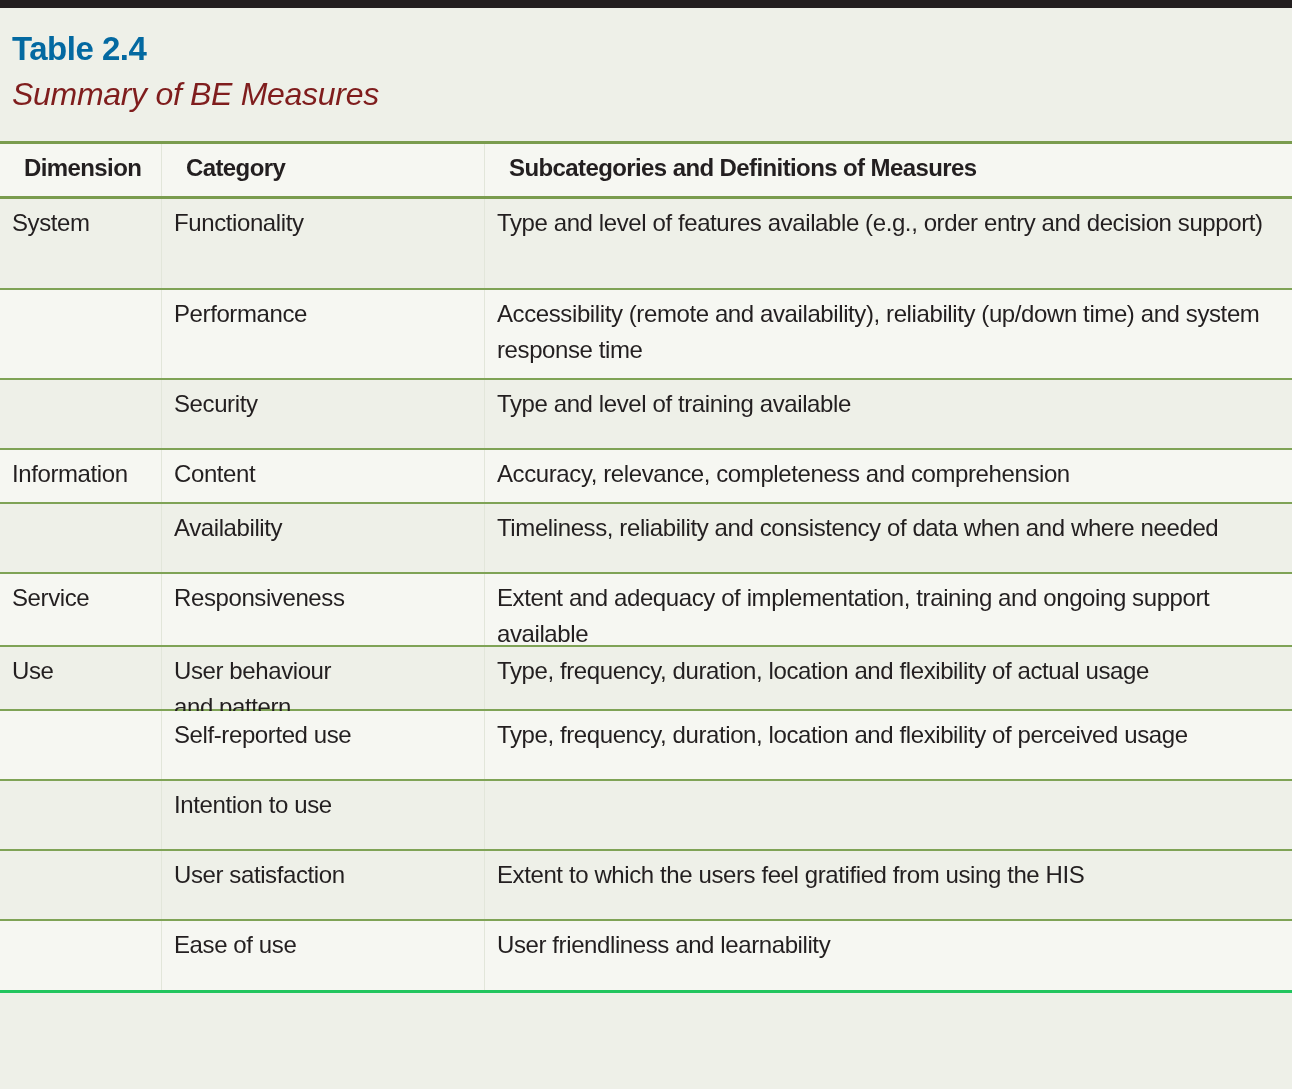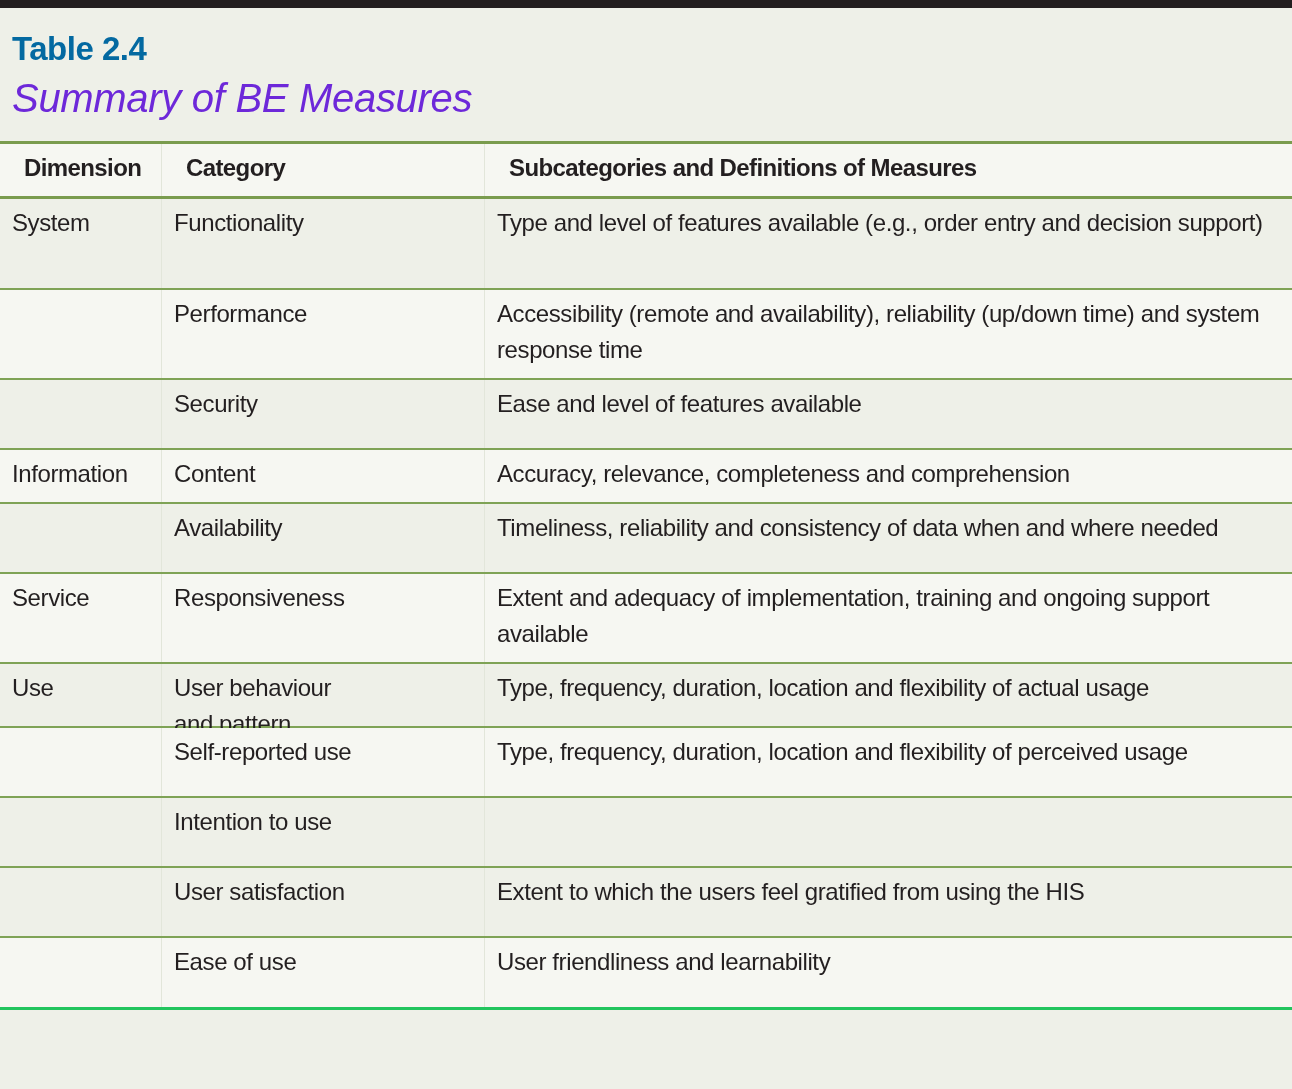--- a/index.html
+++ b/index.html
@@ -6,21 +6,21 @@
   body {
     width: 1292px; height: 1089px; overflow: hidden;
     background: #eef0e8;
     font-family: "Liberation Sans", sans-serif;
     color: #231f20;
     position: relative;
   }
   .topbar { position: absolute; left: 0; top: 0; width: 1292px; height: 8px; background: #231f20; }
   .title-area { position: absolute; left: 0; top: 8px; width: 1292px; height: 133px; background: #eef0e8; }
   .table-number { position: absolute; left: 12px; top: 22px; font-size: 33px; font-weight: bold; letter-spacing: -0.5px; color: #0369a1; }
-  .table-caption { position: absolute; left: 12px; top: 68px; font-size: 40px; font-style: italic; color: #6d28d9; letter-spacing: -0.3px; }
+  .table-caption { position: absolute; left: 12px; top: 68px; font-size: 32px; font-style: italic; color: #7f1d1d; letter-spacing: -0.3px; }
   .tbl { position: absolute; left: 0; top: 141px; width: 1292px; }
   .row { position: relative; width: 1292px; box-sizing: border-box; }
   .row.header { background: #f6f7f2; border-top: 3px solid #7a9c4e; border-bottom: 3px solid #7a9c4e; height: 58px; }
   .row.body { border-bottom: 2px solid #7fa356; }
   .row.dark { background: #eef0e8; }
   .row.light { background: #f6f7f2; }
   .cell { position: absolute; top: 0; font-size: 24px; line-height: 36px; letter-spacing: -0.4px; }
   .header .cell { font-weight: bold; top: 6px; letter-spacing: -0.6px; margin-left: 12px; }
   .body .cell { top: 6px; }
   .c1 { left: 12px; width: 145px; }
@@ -61,37 +61,37 @@
       <div class="vsep s2"></div>
     <div class="cell c1"></div>
     <div class="cell c2">Performance</div>
     <div class="cell c3">Accessibility (remote and availability), reliability (up/down time) and system response time</div>
   </div>
   <div class="row body dark" style="height:70px">
     <div class="vsep s1"></div>
       <div class="vsep s2"></div>
     <div class="cell c1"></div>
     <div class="cell c2">Security</div>
-    <div class="cell c3">Ease and level of features available</div>
+    <div class="cell c3">Type and level of training available</div>
   </div>
   <div class="row body light" style="height:54px">
     <div class="vsep s1"></div>
       <div class="vsep s2"></div>
     <div class="cell c1">Information</div>
     <div class="cell c2">Content</div>
     <div class="cell c3">Accuracy, relevance, completeness and comprehension</div>
   </div>
   <div class="row body dark" style="height:70px">
     <div class="vsep s1"></div>
       <div class="vsep s2"></div>
     <div class="cell c1"></div>
     <div class="cell c2">Availability</div>
     <div class="cell c3">Timeliness, reliability and consistency of data when and where needed</div>
   </div>
-  <div class="row body light" style="height:90px">
+  <div class="row body light" style="height:73px">
     <div class="vsep s1"></div>
       <div class="vsep s2"></div>
     <div class="cell c1">Service</div>
     <div class="cell c2">Responsiveness</div>
     <div class="cell c3">Extent and adequacy of implementation, training and ongoing support available</div>
   </div>
   <div class="row body dark" style="height:64px">
     <div class="vsep s1"></div>
       <div class="vsep s2"></div>
     <div class="cell c1">Use</div>

